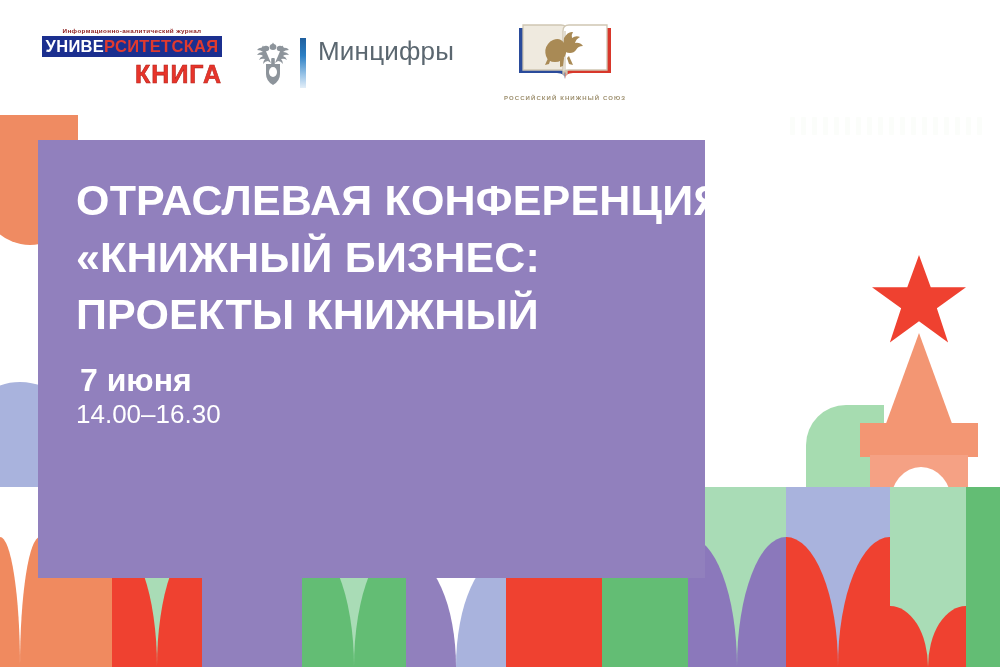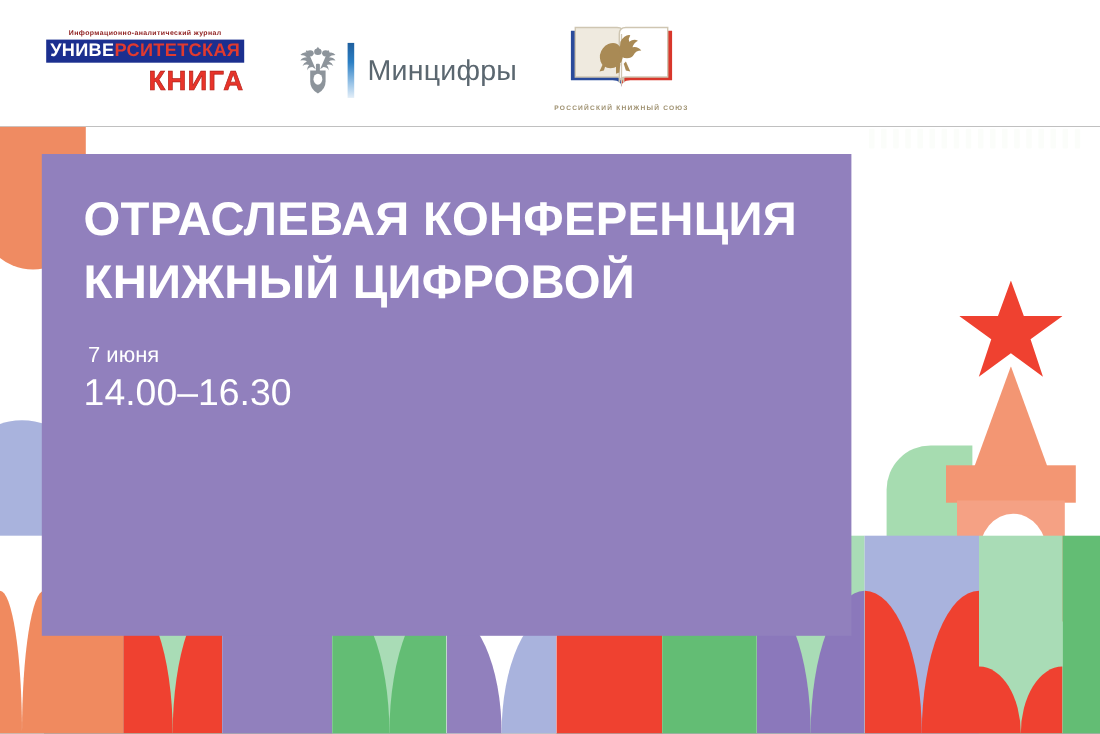--- a/index.html
+++ b/index.html
@@ -32,21 +32,21 @@
     font-size:16.5px;letter-spacing:.3px;text-align:center;
     line-height:21px;height:21px;white-space:nowrap;
   }
   .uk-band .red{color:#e03a2f;}
   .uk-kniga{
     color:#e8342a;font-weight:bold;font-size:25px;line-height:34px;
     letter-spacing:1px;text-align:right;white-space:nowrap;
     -webkit-text-stroke:0.6px #b3241c;
   }
 
-  .logo-mincifry{position:absolute;left:268px;top:38px;display:flex;align-items:center;gap:0;}
+  .logo-mincifry{position:absolute;left:252px;top:38px;display:flex;align-items:flex-start;gap:0;}
   .eagle{width:42px;height:52px;position:relative;flex:0 0 auto;}
   .mc-bar{
     width:6px;height:50px;margin:0 12px 0 6px;flex:0 0 auto;
     background:linear-gradient(#1f5f9e,#2b7fc4 35%,#9dc6e8 75%,#e3eef8);
   }
   .mc-text{
     color:#5b6770;font-size:26px;line-height:27px;font-weight:normal;
     letter-spacing:.2px;white-space:nowrap;
   }
 
@@ -120,37 +120,37 @@
 
   
   .bookrow{
     position:absolute;left:0;bottom:0;width:1000px;height:180px;
     display:flex;align-items:flex-end;z-index:12;
   }
   .col{position:relative;height:180px;overflow:hidden;}
 
   
   .panel{
-    position:absolute;left:38px;top:140px;width:736px;height:438px;
+    position:absolute;left:38px;top:140px;width:667px;height:438px;
     background:#9180bd;z-index:30;
     padding:0;box-sizing:border-box;
   }
   .panel-inner{padding:32px 34px 0 38px;}
   .title{
     color:#ffffff;font-weight:bold;
     font-size:43px;line-height:57px;letter-spacing:.2px;
     margin:0;white-space:nowrap;
   }
   .meta{margin-top:22px;}
   .meta .date{
-    color:#ffffff;font-weight:normal;font-size:20px;line-height:31px;
+    color:#ffffff;font-weight:bold;font-size:32px;line-height:31px;
     margin-left:4px;
   }
   .meta .time,.meta .venue{
-    color:#ffffff;font-weight:normal;font-size:34px;line-height:36px;
+    color:#ffffff;font-weight:normal;font-size:26px;line-height:36px;
   }
 </style>
 </head>
 <body>
 
 <div id="poster">
 
   <div class="illustration">
 
     <div class="shape arch-orange"></div>
@@ -278,21 +278,22 @@
         </g>
       </svg>
       <div class="rks-caption">РОССИЙСКИЙ КНИЖНЫЙ СОЮЗ</div>
     </div>
   </div>
 
   <div class="panel">
     <div class="panel-inner">
       <h1 class="title">
         <div>ОТРАСЛЕВАЯ КОНФЕРЕНЦИЯ</div>
-        <div>КНИЖНЫЙ ЦИФРОВОЙ</div>
+        <div>«КНИЖНЫЙ БИЗНЕС:</div>
+        <div>ПРОЕКТЫ КНИЖНЫЙ</div>
       </h1>
       <div class="meta">
         <div class="date">7 июня</div>
         <div class="time">14.00–16.30</div>
       </div>
     </div>
   </div>
 
 </div>
 

